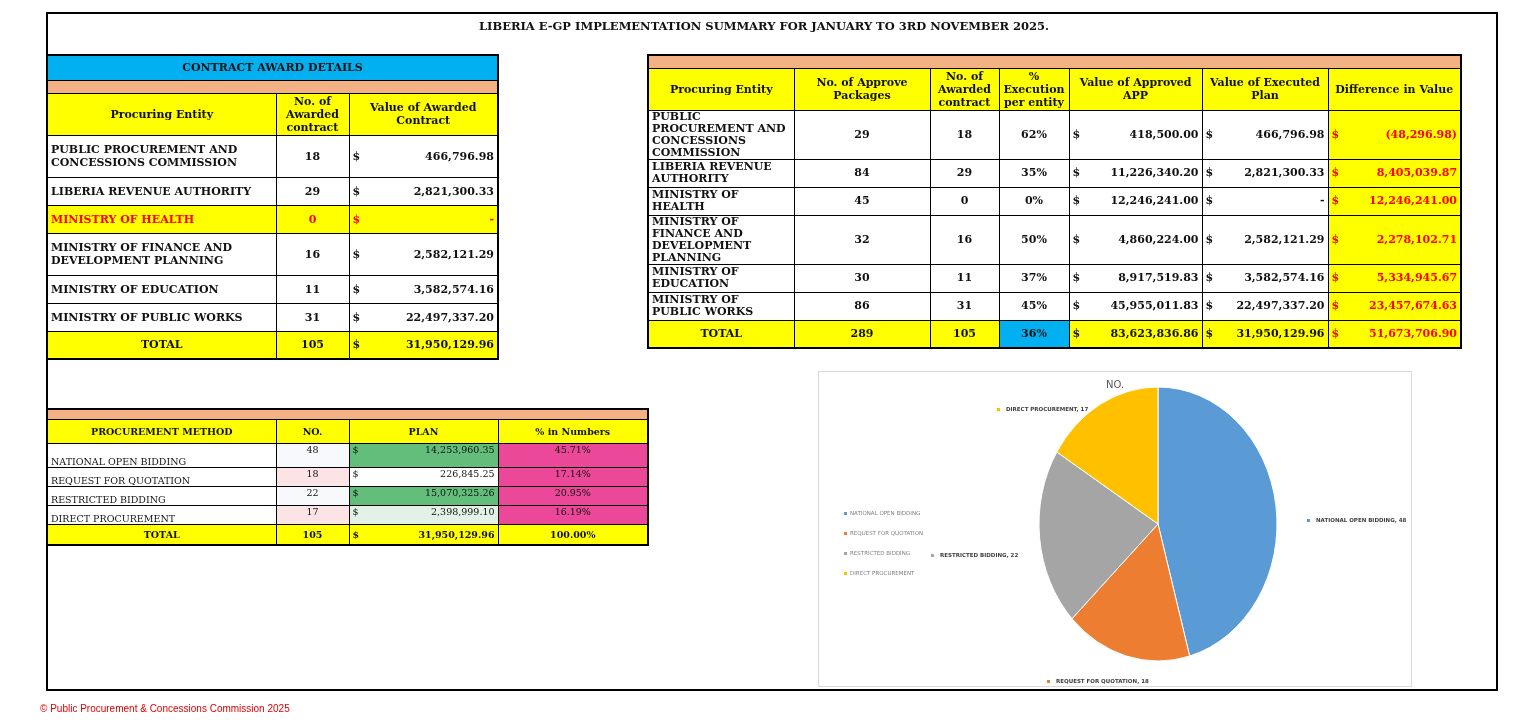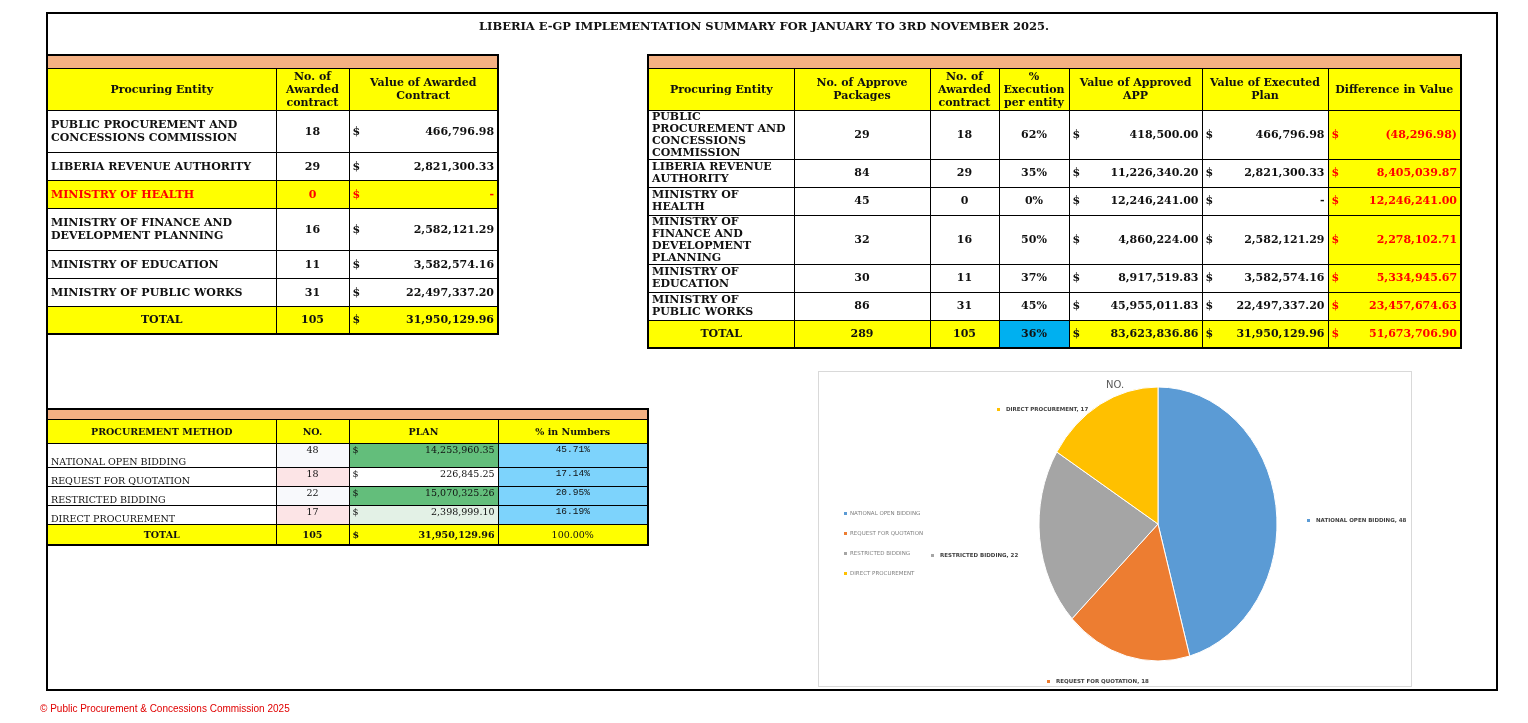--- a/index.html
+++ b/index.html
@@ -21,21 +21,21 @@
   .t2 .row td { height: 28px; line-height: 12px; }
   .t3 { left: 46px; top: 408px; width: 601px; border: 2px solid #000; }
   .t3 td { font-size: 9.5px; }
   .t3 .m td { font-weight: normal; height: 19px; }
   .t3 .m td.lbl { vertical-align: bottom; padding-bottom: 0; }
   .t3 .m td.num { vertical-align: top; padding-top: 0; }
   .green { background: #63be7b; }
   .lightgreen { background: #e3f1e6; }
   .pink { background: #fce4e6; }
   .whiteish { background: #f8f9fc; }
-  .redcell { background: #7dd3fc; font-family: Liberation Mono, monospace; }
+  .redcell { background: #ec4899; }
   .chart { position: absolute; left: 818px; top: 371px; width: 594px; height: 316px; border: 1px solid #d9d9d9; background: #fff; font-family: "DejaVu Sans", "Liberation Sans", sans-serif; }
   .chart-title { position: absolute; top: 7px; left: 0; width: 100%; text-align: center; font-size: 10px; color: #595959; }
   .legend { position: absolute; left: 25px; top: 138px; font-size: 5.5px; color: #7f7f7f; }
   .legend div { height: 20px; }
   .legend span.dot { display: inline-block; width: 3px; height: 3px; margin-right: 3px; vertical-align: middle; }
   .dlabel { position: absolute; font-size: 5.5px; font-weight: bold; color: #404040; white-space: nowrap; }
   .dlabel span.dot { display: inline-block; width: 3px; height: 3px; margin-right: 6px; vertical-align: middle; }
   .footer { position: absolute; left: 40px; top: 703px; font-size: 10px; color: #e00000; font-family: "Liberation Sans", sans-serif; }
 </style>
 </head>
@@ -44,20 +44,23 @@
 <div class="frame"></div>
 <div class="title">LIBERIA E-GP IMPLEMENTATION SUMMARY FOR JANUARY TO 3RD NOVEMBER 2025.</div>
 
 <table class="t1">
   <colgroup>
       <col style="width:229px">
       <col style="width:73px">
       <col style="width:149px">
     </colgroup>
   <tbody>
+      <tr class="sec-head">
+        <td colspan="3">CONTRACT AWARD DETAILS</td>
+      </tr>
   <tr class="salmon">
         <td colspan="3"></td>
       </tr>
   <tr class="hdr" style="height:42px">
     <td>Procuring Entity</td>
     <td>No. of Awarded contract</td>
     <td>Value of Awarded Contract</td>
   </tr>
   <tr class="row" style="height:42px">
     <td>PUBLIC PROCUREMENT AND CONCESSIONS COMMISSION</td>
@@ -389,21 +392,21 @@
   </tr>
   <tr class="yellow" style="height:21px">
     <td class="c">TOTAL</td>
     <td class="c">105</td>
     <td>
           <div class="dollar">
             <span>$</span>
             <span>31,950,129.96</span>
           </div>
         </td>
-    <td class="c" style="font-weight:normal">100.00%</td>
+    <td class="c" style="font-weight:bold">100.00%</td>
   </tr>
 </tbody>
   </table>
 
 <div class="chart">
   <div class="chart-title">NO.</div>
   <svg id="pie" width="594" height="316" style="position:absolute;left:0;top:0">
       <path d="M339,152 L339,15 A119,137 0 0 1 370.65838462243437,284.0629119153319 Z" fill="#5b9bd5" stroke="#fff" stroke-width="1"></path>
       <path d="M339,152 L370.65838462243437,284.0629119153319 A119,137 0 0 1 252.98741120454042,246.67558291120048 Z" fill="#ed7d31" stroke="#fff" stroke-width="1"></path>
       <path d="M339,152 L252.98741120454042,246.67558291120048 A119,137 0 0 1 237.76907218320656,79.9813235359609 Z" fill="#a5a5a5" stroke="#fff" stroke-width="1"></path>

